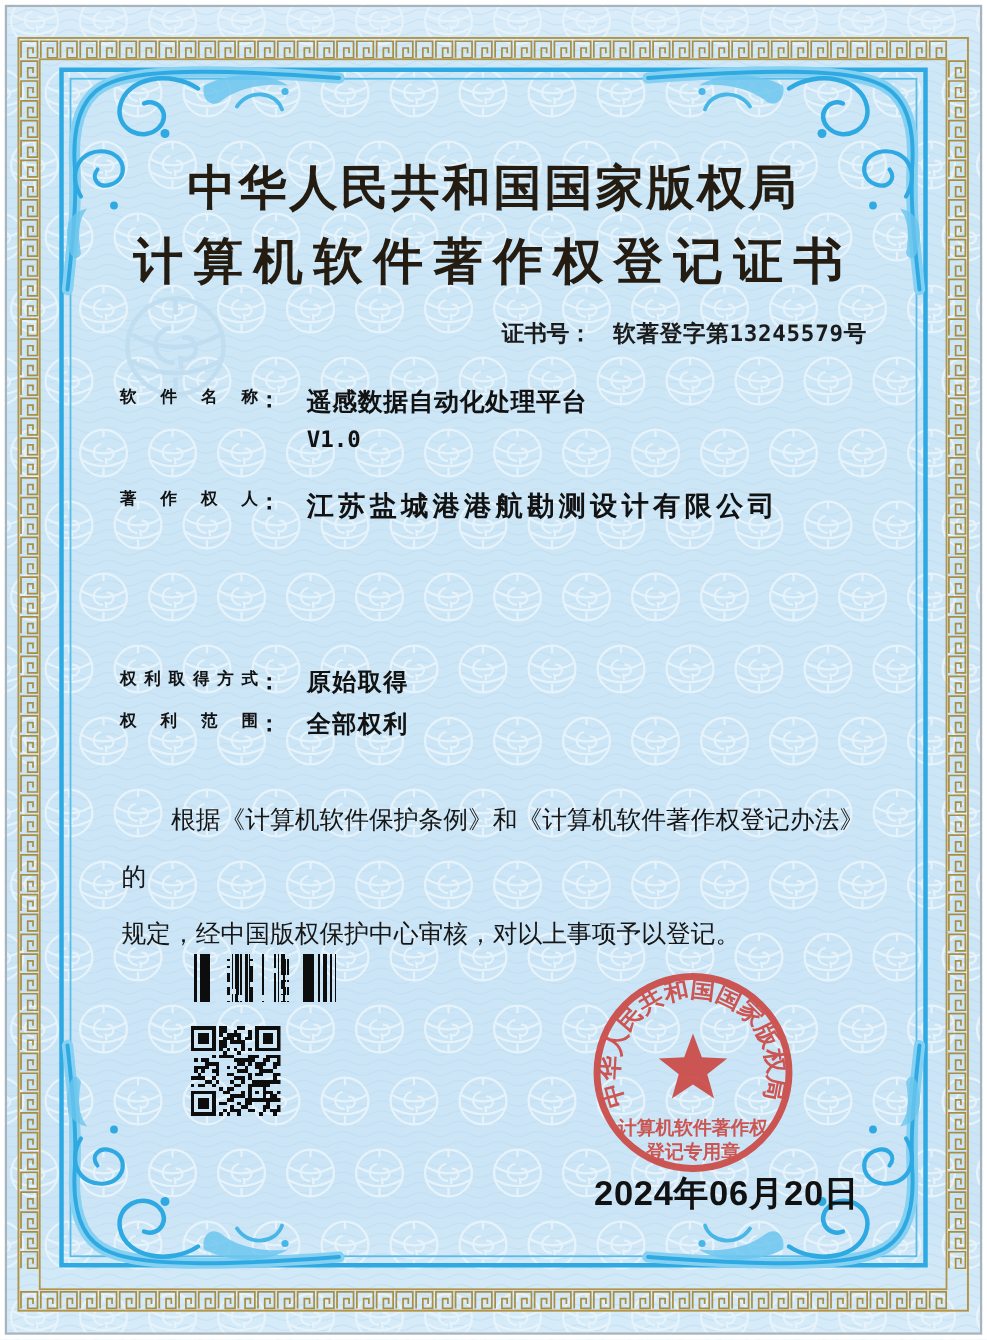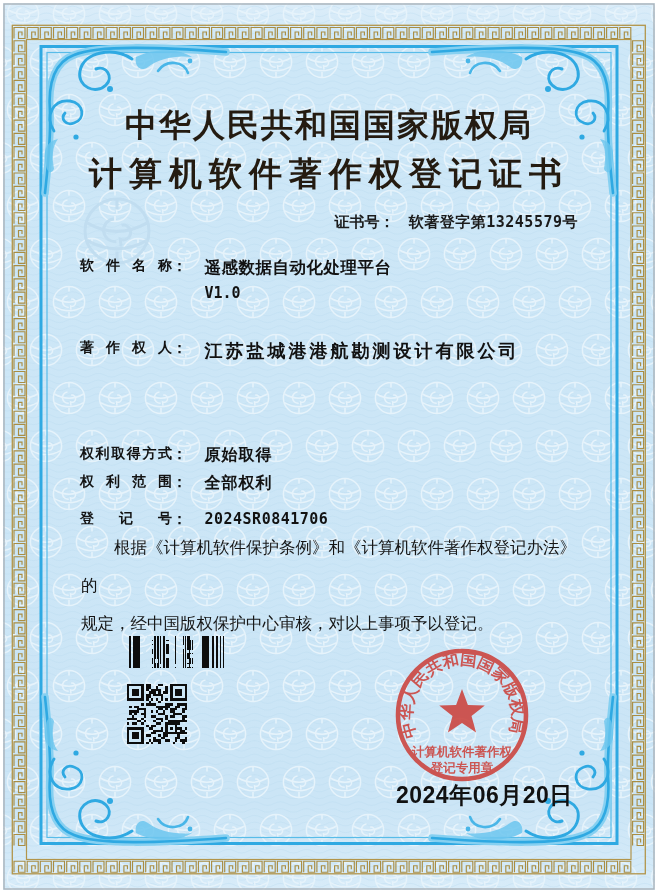--- a/index.html
+++ b/index.html
@@ -11,21 +11,21 @@
   svg.bg{position:absolute;left:0;top:0;z-index:0;}
   .content{position:absolute;left:0;top:0;width:658px;height:893px;z-index:2;}
   .title1{position:absolute;left:0;top:104px;width:658px;text-align:center;
     font-family:"DejaVu Serif",serif;font-weight:bold;font-size:32px;letter-spacing:2px;color:#241b11;}
   .title2{position:absolute;left:0;top:152px;width:658px;text-align:center;
     font-family:"DejaVu Serif",serif;font-weight:bold;font-size:33px;letter-spacing:7px;color:#241b11;}
   .certno{position:absolute;right:80px;top:213px;font-size:15px;font-weight:bold;color:#1b1b1b;text-align:right;}
   .certno .vnum{margin-left:10px;font-family:"DejaVu Sans Mono",monospace;letter-spacing:0.5px;}
   .row{position:absolute;left:80px;white-space:nowrap;color:#121212;}
   .lbl-t{display:inline-block;width:92px;text-align:justify;text-align-last:justify;
-    font-weight:bold;font-size:14px;vertical-align:top;}
+    font-weight:bold;font-size:11px;vertical-align:top;}
   .col{font-weight:bold;font-size:15px;}
   .val{display:inline-block;margin-left:13px;font-weight:bold;vertical-align:top;}
   .vline{display:block;}
   .v-name{font-size:16.5px;letter-spacing:0.5px;}
   .v-name .mono{font-family:"DejaVu Sans Mono",monospace;font-size:15px;margin-top:5px;letter-spacing:0;}
   .v-owner{font-size:18px;letter-spacing:3px;}
   .v-plain{font-size:16px;letter-spacing:1px;}
   .v-mono{font-family:"DejaVu Sans Mono",monospace;font-size:15px;letter-spacing:0.5px;}
   .stmt{position:absolute;left:81px;top:528px;width:506px;font-size:16.5px;line-height:38px;color:#161616;}
   .stmt-l1{text-indent:33px;}
@@ -777,39 +777,35 @@
     </div>
 
     <div class="row" style="top:257px">
       <span class="lbl-t">软件名称</span><span class="col">：</span>
       <span class="val v-name">
         <span class="vline">遥感数据自动化处理平台</span>
         <span class="vline mono">V1.0</span>
       </span>
     </div>
 
-    <div class="row" style="top:339px">
+    <div class="row" style="top:325px">
       <span class="lbl-t">著作权人</span><span class="col">：</span>
       <span class="val v-owner">江苏盐城港港航勘测设计有限公司</span>
     </div>
 
     <div class="row" style="top:445px">
       <span class="lbl-t">权利取得方式</span><span class="col">：</span>
       <span class="val v-plain">原始取得</span>
     </div>
 
     <div class="row" style="top:473px">
       <span class="lbl-t">权利范围</span><span class="col">：</span>
       <span class="val v-plain">全部权利</span>
     </div>
 
-    <div class="row" style="top:510px">
-      <span class="lbl-t">登记号</span><span class="col">：</span>
-      <span class="val v-mono">2024SR0841706</span>
-    </div>
 
     <div class="stmt">
       <div class="stmt-l1">根据《计算机软件保护条例》和《计算机软件著作权登记办法》的</div>
       <div class="stmt-l2">规定，经中国版权保护中心审核，对以上事项予以登记。</div>
     </div>
 
     <svg class="barcode" viewBox="0 0 96 32" shape-rendering="crispEdges">
         <rect x="0" y="0" width="2" height="32" fill="#0d0d0d"></rect>
         <rect x="4" y="0" width="7" height="32" fill="#0d0d0d"></rect>
         <rect x="22.6" y="0" width="1.8" height="32" fill="#0d0d0d"></rect>

